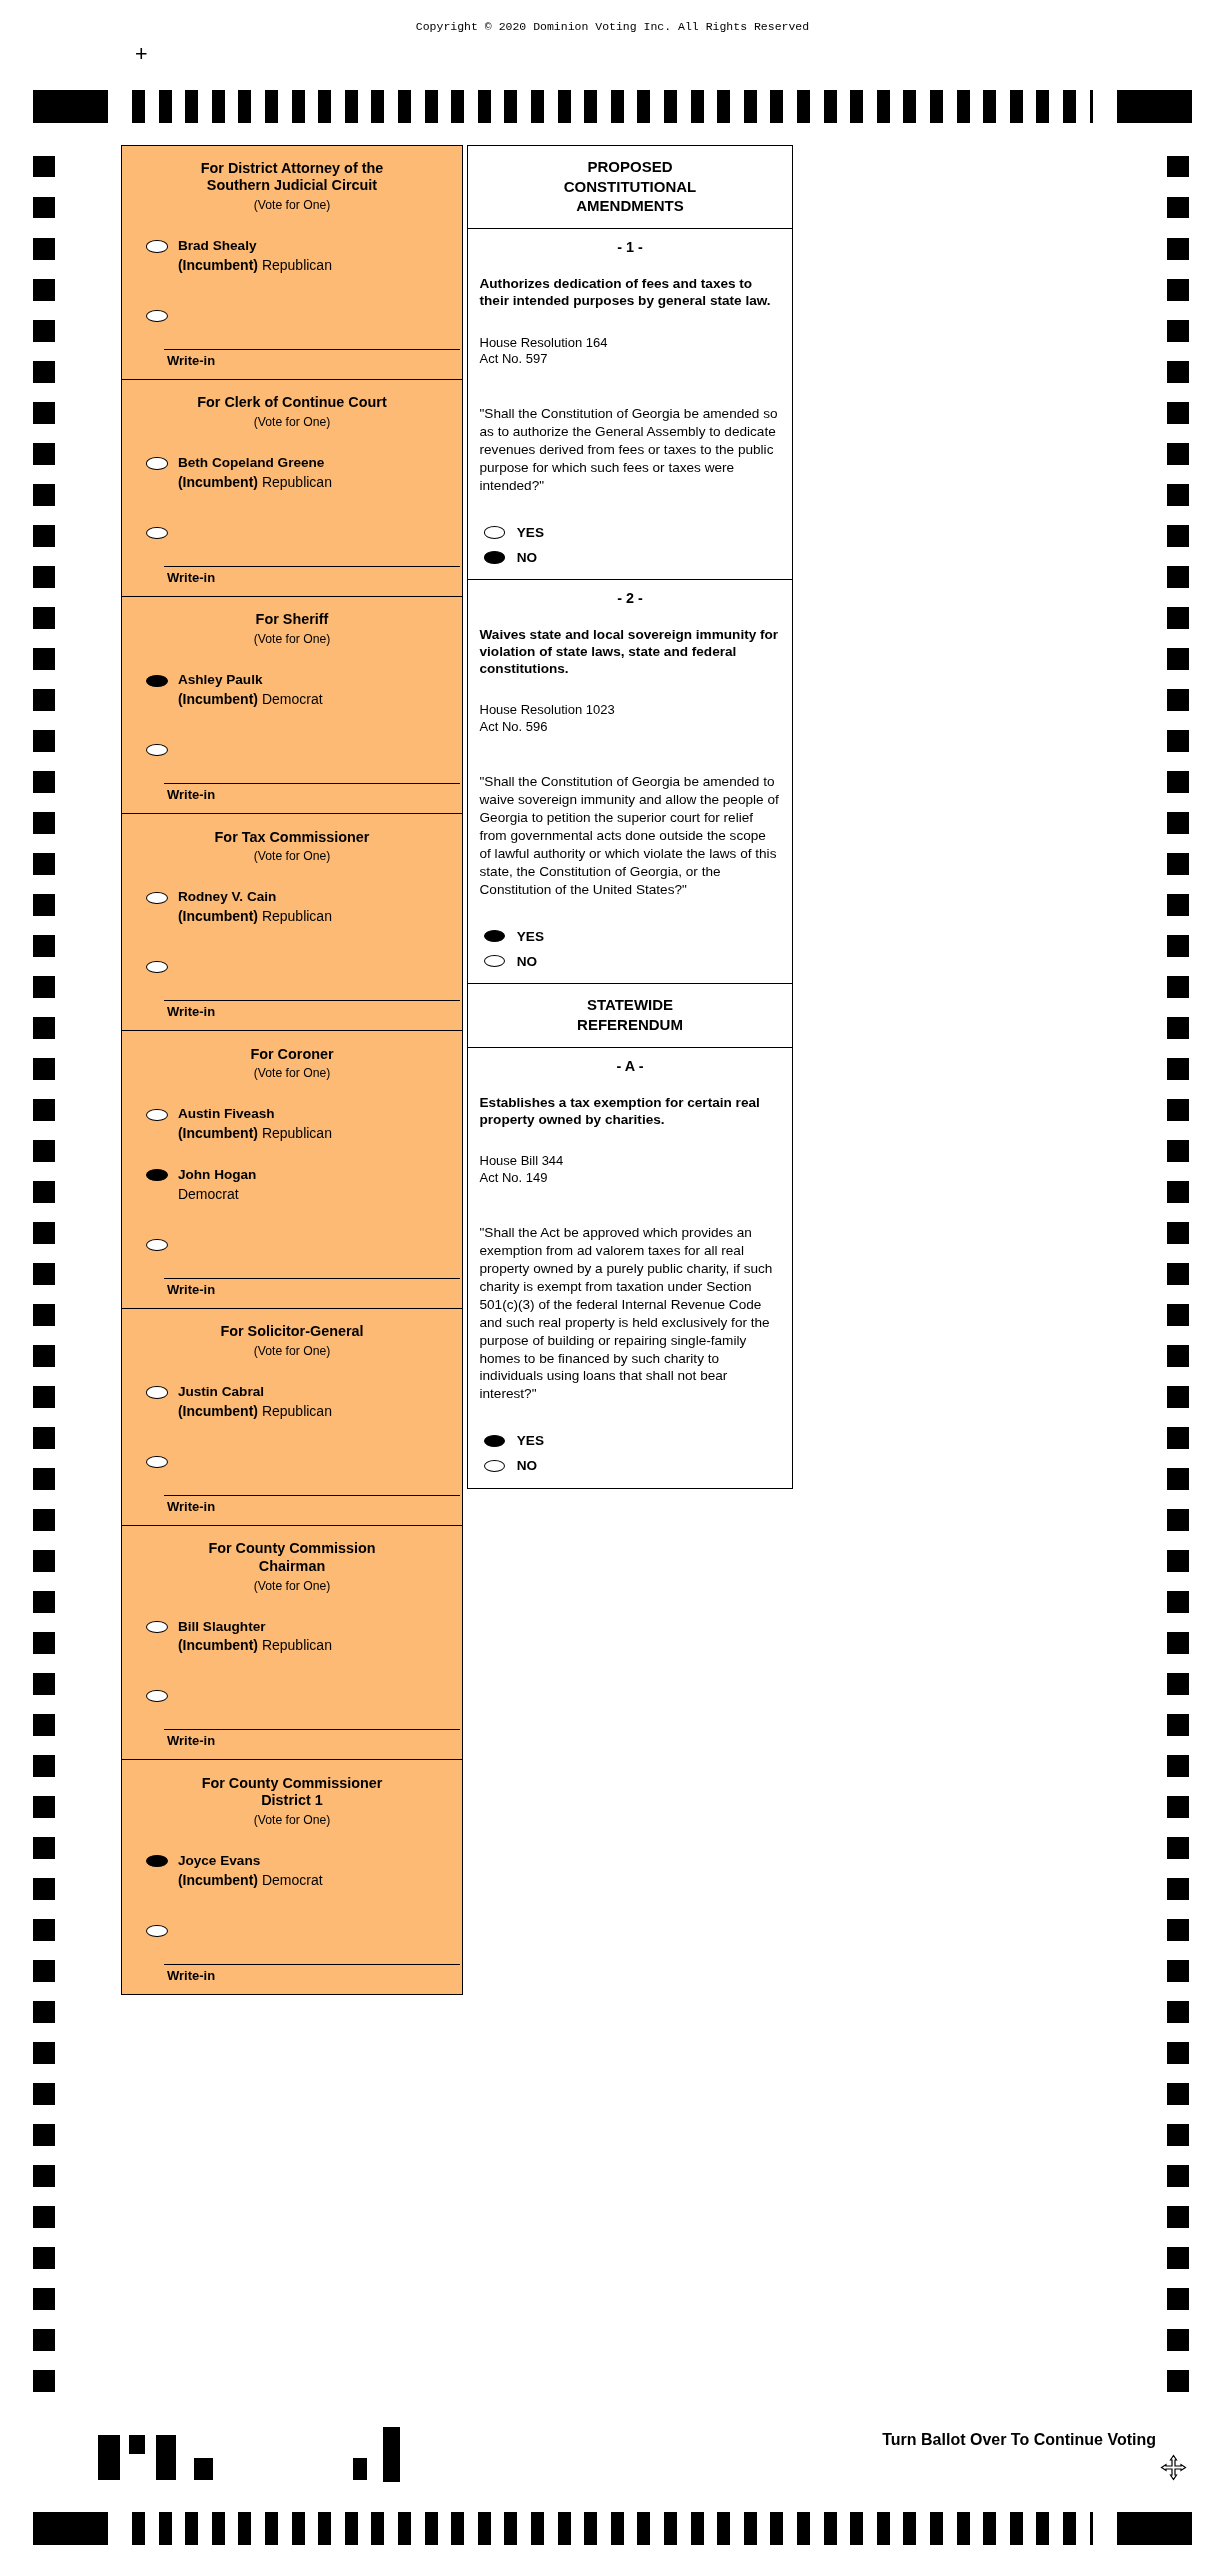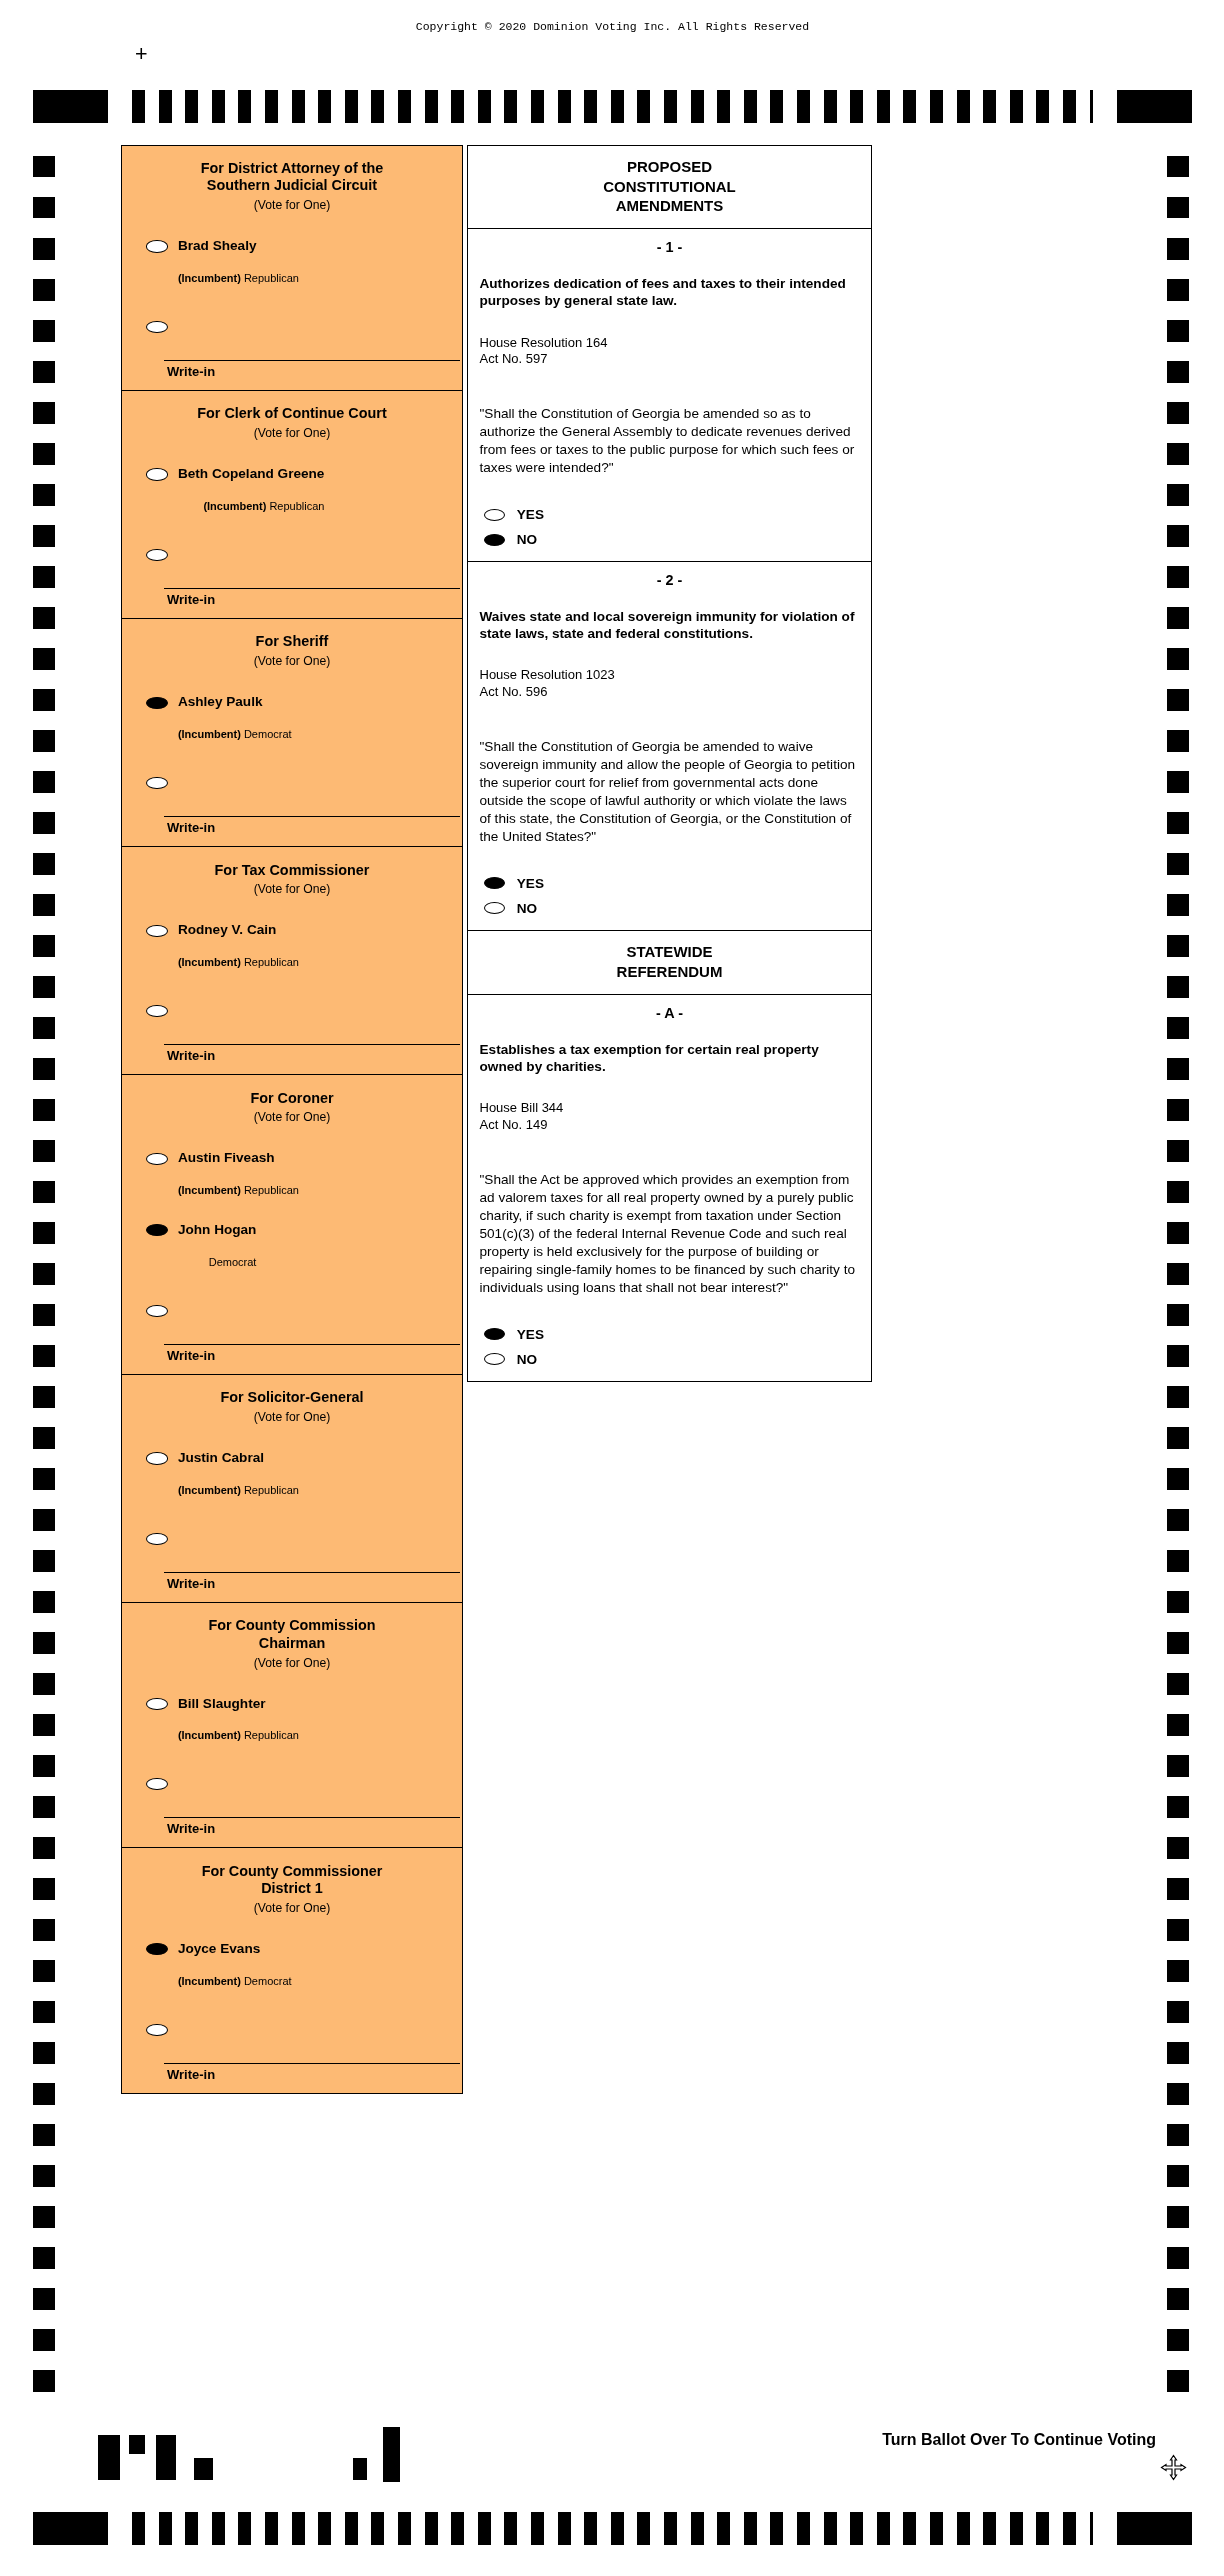--- a/index.html
+++ b/index.html
@@ -20,32 +20,32 @@
   .timing-row.top { top:90px; }
   .timing-row.bottom { top:2512px; }
 
   .timing-col { position:absolute; top:156px; width:21.5px; height:2248px;
     background:repeating-linear-gradient(180deg,#000 0 21.5px,transparent 21.5px 41px); }
   .timing-col.left { left:33px; }
   .timing-col.right { left:1167px; }
 
   
   .col-left  { position:absolute; left:121px; top:146px; width:342px; }
-  .col-right { position:absolute; left:467px; top:146px; width:405px; }
+  .col-right { position:absolute; left:467px; top:146px; width:326px; }
 
   
   .contest { border:1.4px solid #000; margin-top:-1.4px; background:#fdba74; }
   .c-title { font-weight:bold; font-size:14.4px; line-height:1.2; text-align:center;
              max-width:230px; margin:0 auto; padding-top:14.4px; }
   .c-instruction { font-size:12.2px; text-align:center; margin-top:3.6px; }
 
   .candidate { display:flex; align-items:flex-start; margin:26px 7.2px 0 24.4px; }
   .cand-text { margin-left:10px; }
   .cand-name { font-weight:bold; font-size:13.6px; line-height:1.15; }
-  .cand-party { font-size:11px; margin-top:18px;text-align:right; }
+  .cand-party { font-size:14px; margin-top:3px; }
   .party-prefix { font-weight:bold; }
 
   .oval { display:block; width:21.5px; height:12.2px; border:1.4px solid #000; border-radius:50%;
           background:#fff; flex:0 0 auto; }
   .oval.filled { background:#000; }
   .candidate .oval { margin-top:2.2px; }
 
   .writein-oval { margin:37px 0 0 24.4px; }
   .writein-line { border-top:1.4px solid #000; margin:27px 2.2px 0 42px; }
   .writein-label { font-weight:bold; font-size:13px; margin:2.9px 0 11.5px 45px; }

